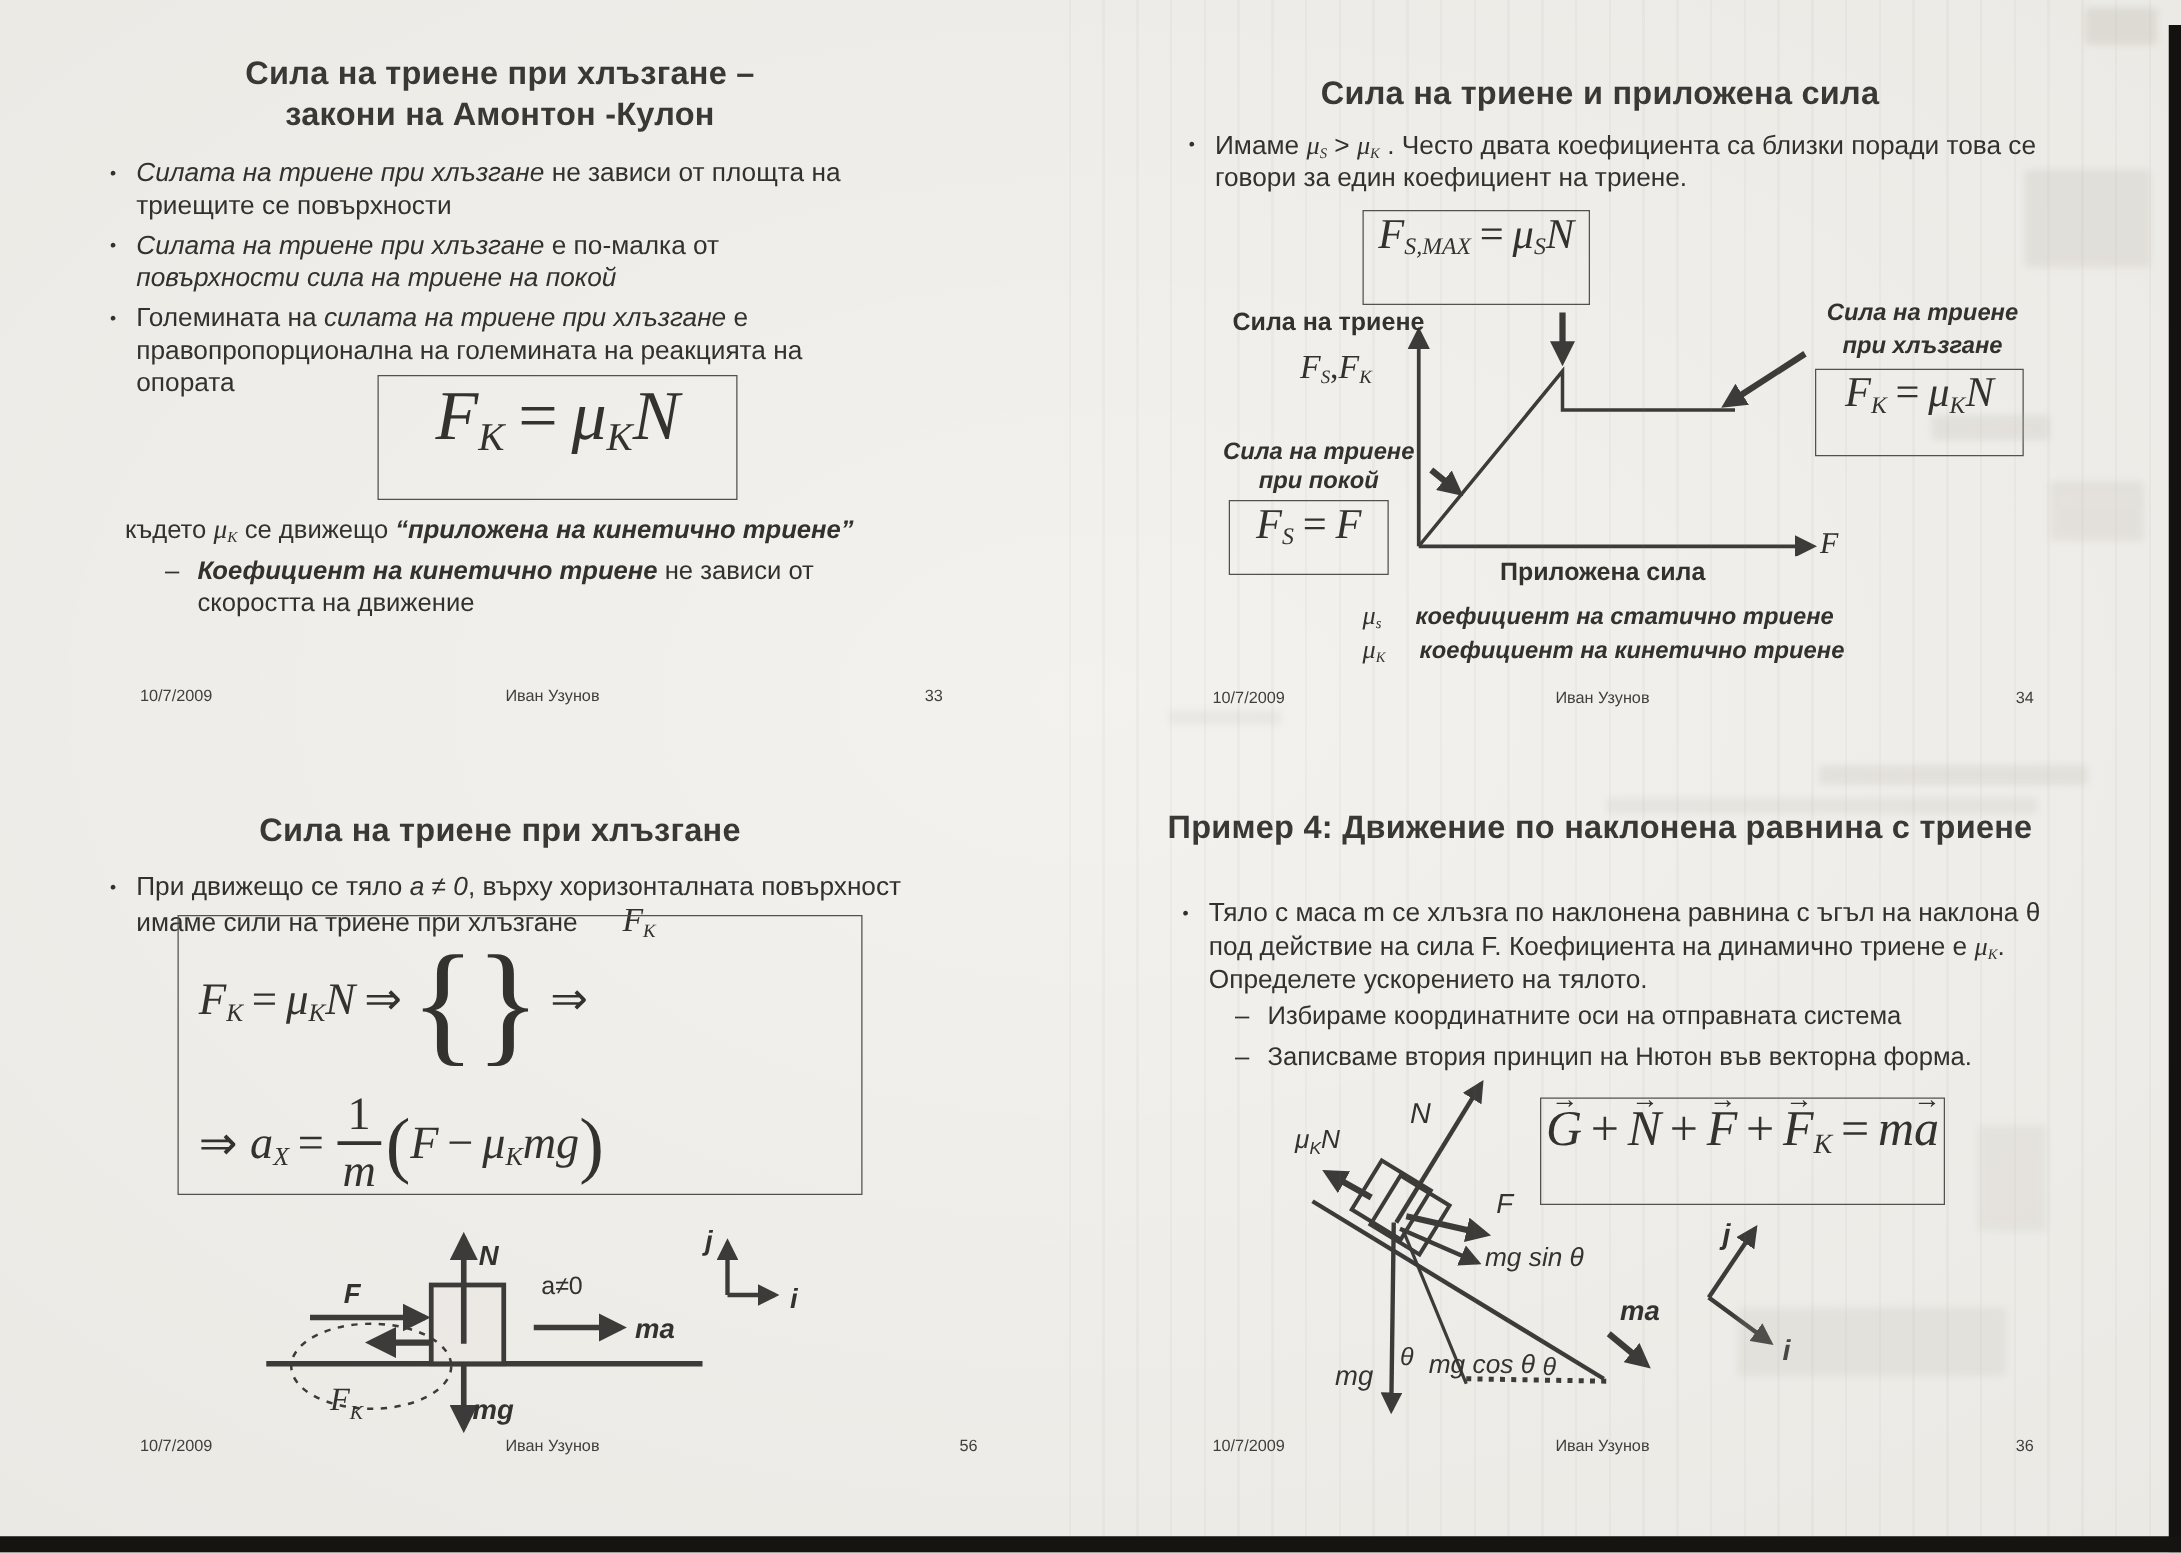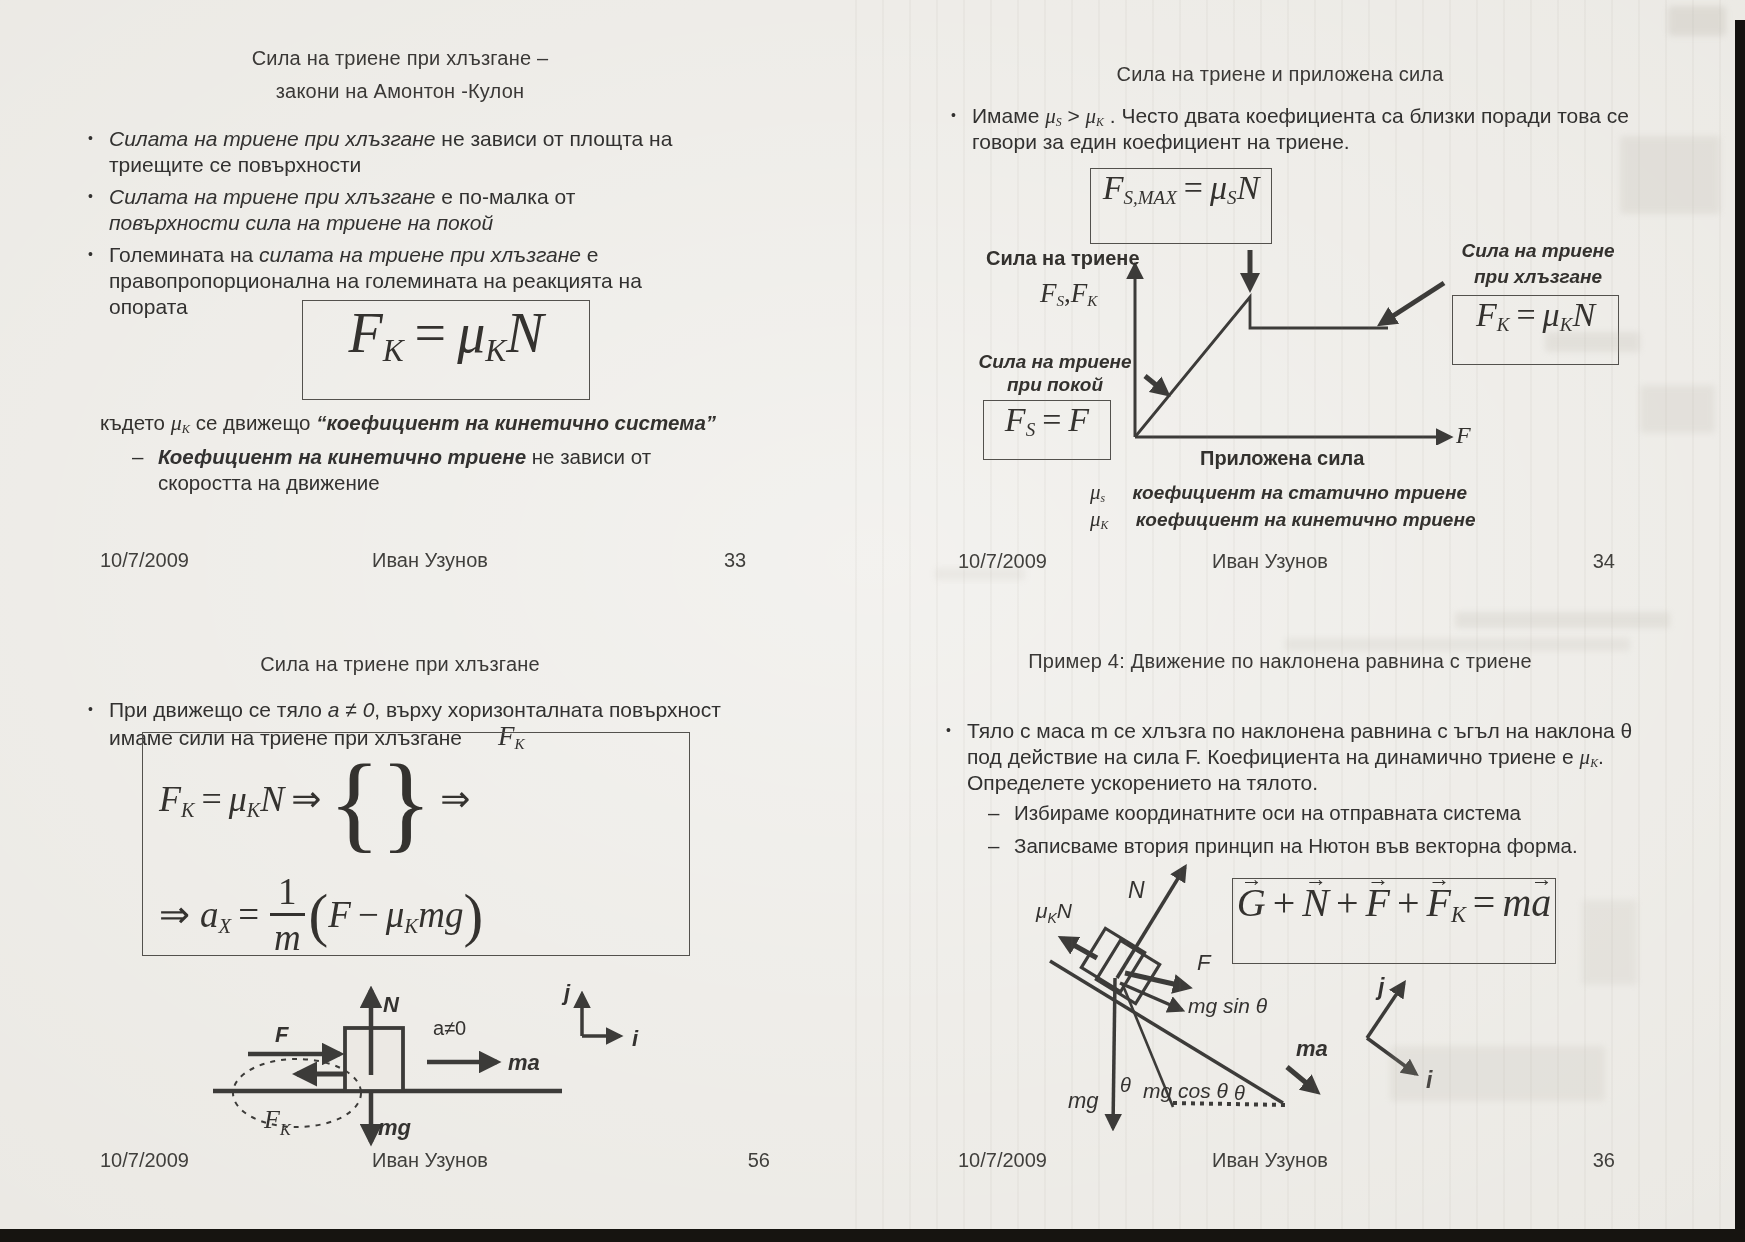--- a/index.html
+++ b/index.html
@@ -3,36 +3,36 @@
 <meta charset="utf-8">
 <style>
   html,body{margin:0;padding:0;background:#888;}
   .page{
     position:relative;width:1745px;height:1242px;overflow:hidden;
     font-family:"Liberation Sans",sans-serif;color:#33312e;
     background:radial-gradient(130% 120% at 50% 45%, rgba(255,255,255,0.40), rgba(0,0,0,0) 60%), #ebe9e4;
   }
   .abs{position:absolute;}
   .tc{text-align:center;}
-  .title{font-size:20px;line-height:33px;color:#3a3836;letter-spacing:.2px;}
+  .title{font-size:26px;line-height:33px;color:#3a3836;letter-spacing:.2px;font-weight:bold;}
   .body-txt{font-size:21px;line-height:26px;color:#323130;}
   .bullet{position:relative;padding-left:24px;margin-bottom:6px;}
   .bullet>.mk{position:absolute;left:3px;top:-1px;font-size:14px;}
   .dash-bullet{position:relative;padding-left:26px;}
   .dash-bullet>.mk{position:absolute;left:0;top:0;}
   .it{font-style:italic;}
   .bi{font-weight:bold;font-style:italic;}
   .ser{font-family:"Liberation Serif",serif;font-style:italic;}
   .rm{font-style:normal;}
   sub{font-size:56%;line-height:0;vertical-align:-0.28em;}
   .f-box{position:absolute;border:1.8px solid #53514d;display:flex;justify-content:center;
          font-family:"Liberation Serif",serif;font-style:italic;color:#34322f;}
   .sp{margin:0 11px;}
   .sps{margin:0 7px;}
-  .footer{font-size:20px;color:#403f3c;}
+  .footer{font-size:13px;color:#403f3c;margin-left:12px;}
   .brace{font-family:"Liberation Serif",serif;font-style:normal;font-size:108px;line-height:0;position:relative;top:4px;font-weight:300;}
   .stack{display:inline-flex;flex-direction:column;gap:8px;text-align:left;}
   .frac{display:inline-flex;flex-direction:column;align-items:center;line-height:1;vertical-align:middle;margin:0 4px;}
   .frac .nu{border-bottom:3px solid #34322f;padding:0 8px 3px;}
   .frac .de{padding-top:3px;}
   .paren{font-size:160%;font-style:normal;vertical-align:-0.12em;line-height:0;}
   .vec{position:relative;display:inline-block;}
   .vec>.va{position:absolute;top:-0.58em;left:52%;transform:translateX(-50%);font-size:55%;font-style:normal;}
   .ghost{position:absolute;background:#b4afa4;opacity:.26;filter:blur(3px);border-radius:3px;}
   .streaks{position:absolute;left:855px;top:0;width:880px;height:1242px;pointer-events:none;
@@ -71,21 +71,21 @@
     </div>
 
     <div class="f-box" style="left:302px;top:300px;width:286px;height:98px;font-size:56px;">
       <span><span>F</span><sub>K</sub><span class="rm sp">=</span><span>μ</span><sub>K</sub><span>N</span></span>
     </div>
 
     <div class="abs" style="left:100px;top:410px;font-size:20.5px;">
       <span>където </span>
       <span class="ser" style="font-size:22px;"><span>μ</span><sub>K</sub></span>
       <span> се движещо </span>
-      <span class="bi">“коефициент на кинетично система”</span>
+      <span class="bi">“приложена на кинетично триене”</span>
     </div>
 
     <div class="abs body-txt" style="left:132px;top:444px;width:560px;font-size:20.5px;">
       <div class="dash-bullet">
         <span class="mk">–</span>
         <span class="bi">Коефициент на кинетично триене</span><span> не зависи от скоростта на движение</span>
       </div>
     </div>
 
     <div class="abs footer" style="left:100px;top:549px;">10/7/2009</div>

